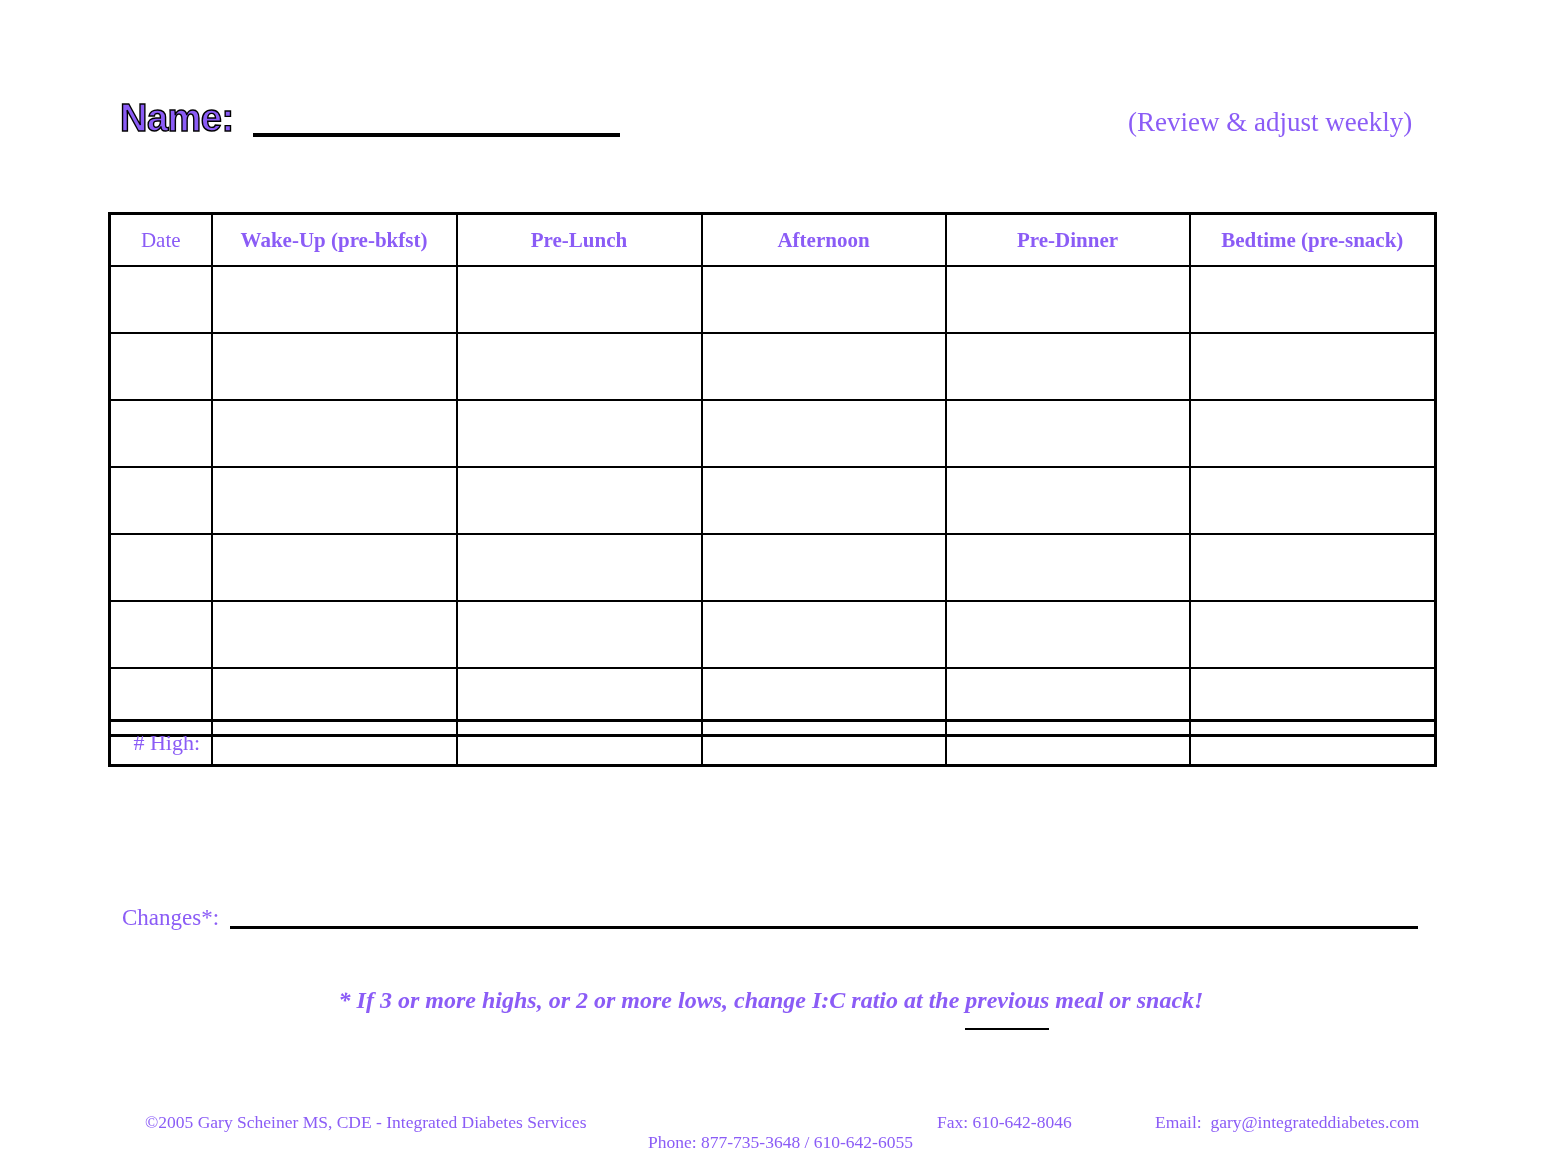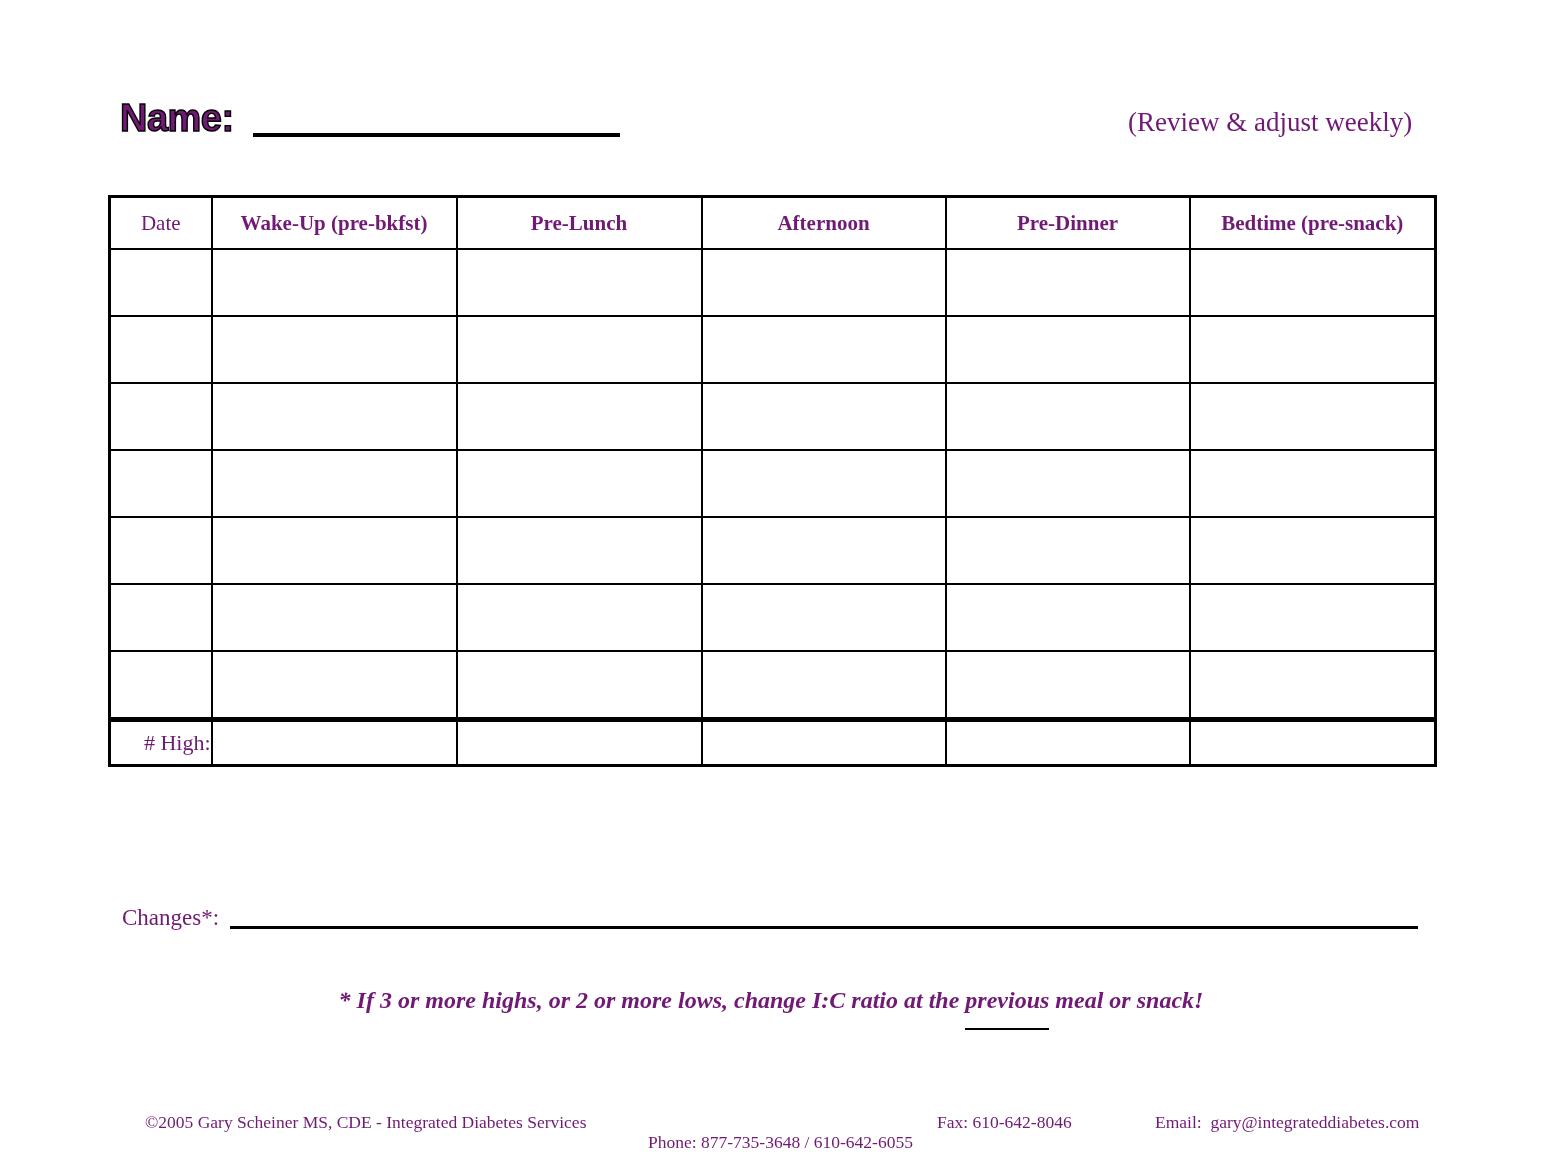--- a/index.html
+++ b/index.html
@@ -1,21 +1,21 @@
 <!DOCTYPE html>
 <html><head>
 <meta charset="utf-8">
 <style>
   html, body { margin: 0; padding: 0; background: #ffffff; }
   .page {
     position: relative;
     width: 1542px;
     height: 1160px;
     background: #ffffff;
-    color: #701a75;
+    color: #8b5cf6;
     font-family: "Liberation Serif", serif;
     overflow: hidden;
   }
 
   
   .name-label {
     position: absolute;
     left: 120px; top: 97px;
     font-family: "Liberation Sans", sans-serif;
     font-weight: bold;
@@ -53,37 +53,37 @@
     left: 108px;
     border-collapse: collapse;
     table-layout: fixed;
     width: 1326px;
     border: 3px solid #000000;
   }
   table.grid th, table.grid td {
     border: 2px solid #000000;
     padding: 0;
   }
-  .main-table { top: 195px; }
+  .main-table { top: 212px; }
   .main-table th {
     height: 50px;
     font-size: 21px;
     font-weight: bold;
     text-align: center;
     vertical-align: middle;
     font-family: "Liberation Serif", serif;
   }
   .main-table th.th-date { font-weight: normal; }
   .main-table td { height: 65px; }
 
   .summary-table { top: 719px; }
   .summary-table td { height: 42px; }
   .summary-table td.summary-label {
     font-size: 22px;
-    text-align: right;
+    text-align: center;
     vertical-align: middle;
     padding-left: 12px;
     white-space: nowrap;
   }
 
   
   .changes-label {
     position: absolute;
     left: 122px; top: 905px;
     font-size: 23px;

